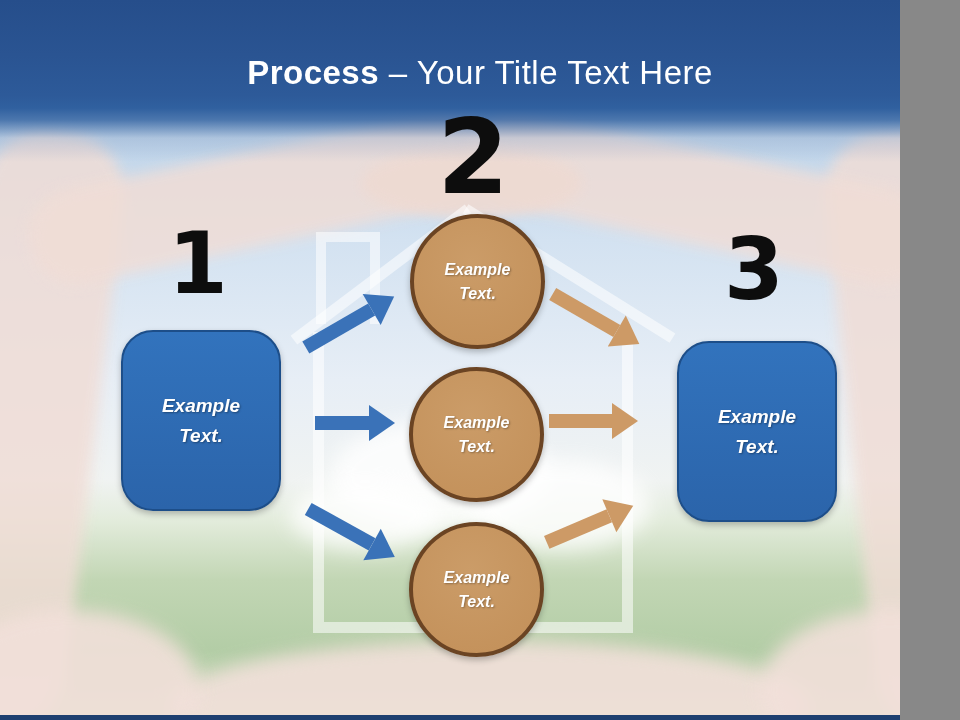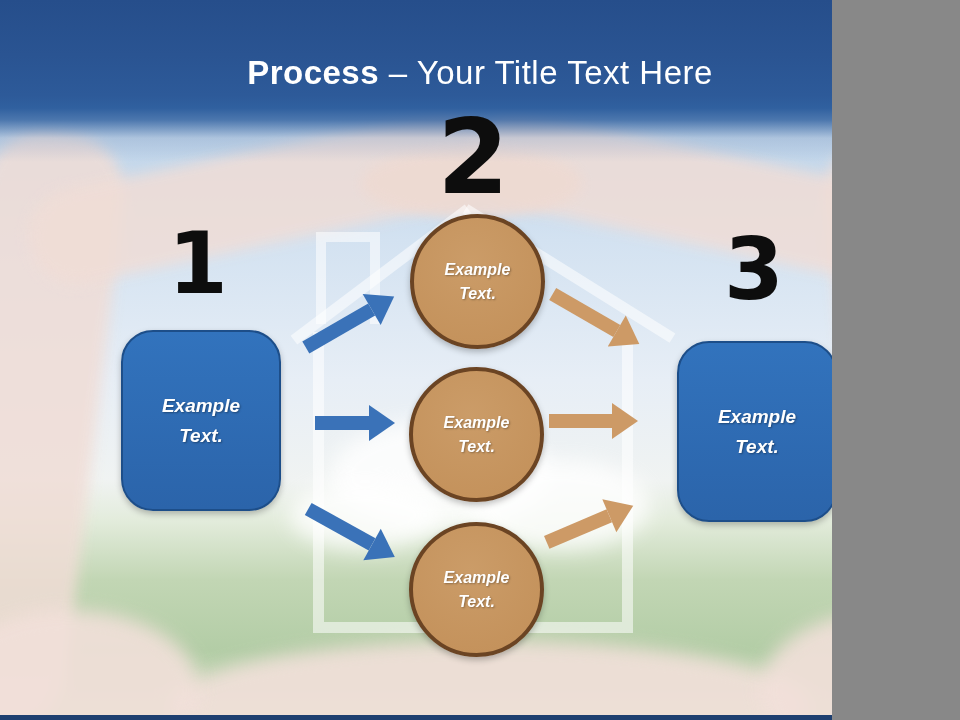--- a/index.html
+++ b/index.html
@@ -1,17 +1,17 @@
 <!DOCTYPE html>
 <html><head>
 <meta charset="utf-8">
 <style>
   html,body{margin:0;padding:0;background:#888;}
   .slide{
-    position:relative;width:832px;height:720px;overflow:hidden;
+    position:relative;width:900px;height:720px;overflow:hidden;
     font-family:"Liberation Sans",sans-serif;
     background:linear-gradient(180deg,
       #bcd2e8 120px,#d3e2f1 240px,#e7eef6 380px,#f0f3f2 480px,
       #e3ecdc 520px,#c2d6b4 580px,#b3cda6 650px,#c6d9ba 720px);
   }
   .layer{position:absolute;inset:0;pointer-events:none;}
   
   .arm{position:absolute;background:#f0ddd6;opacity:.85;filter:blur(7px);border-radius:60px;}
   .arm-top-left{width:470px;height:95px;left:25px;top:150px;transform:rotate(-12deg);}
   .arm-top-right{width:470px;height:95px;left:465px;top:150px;transform:rotate(12deg);}

